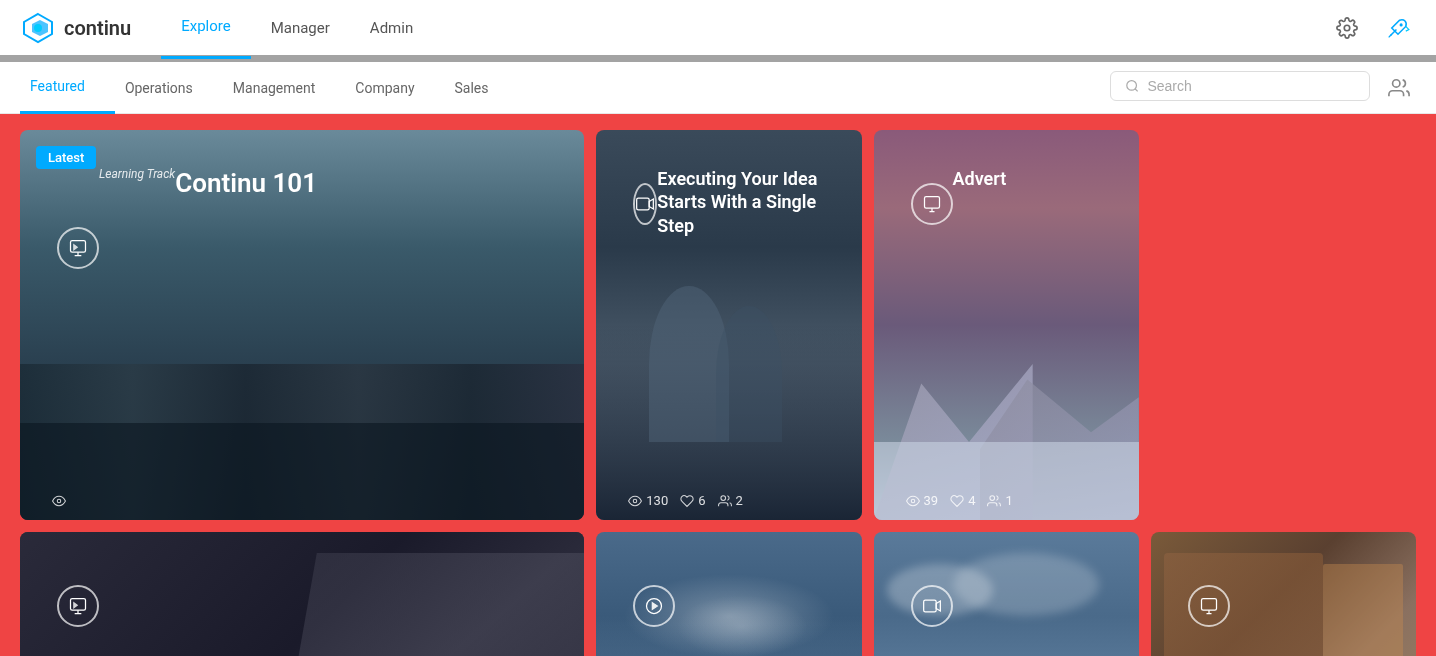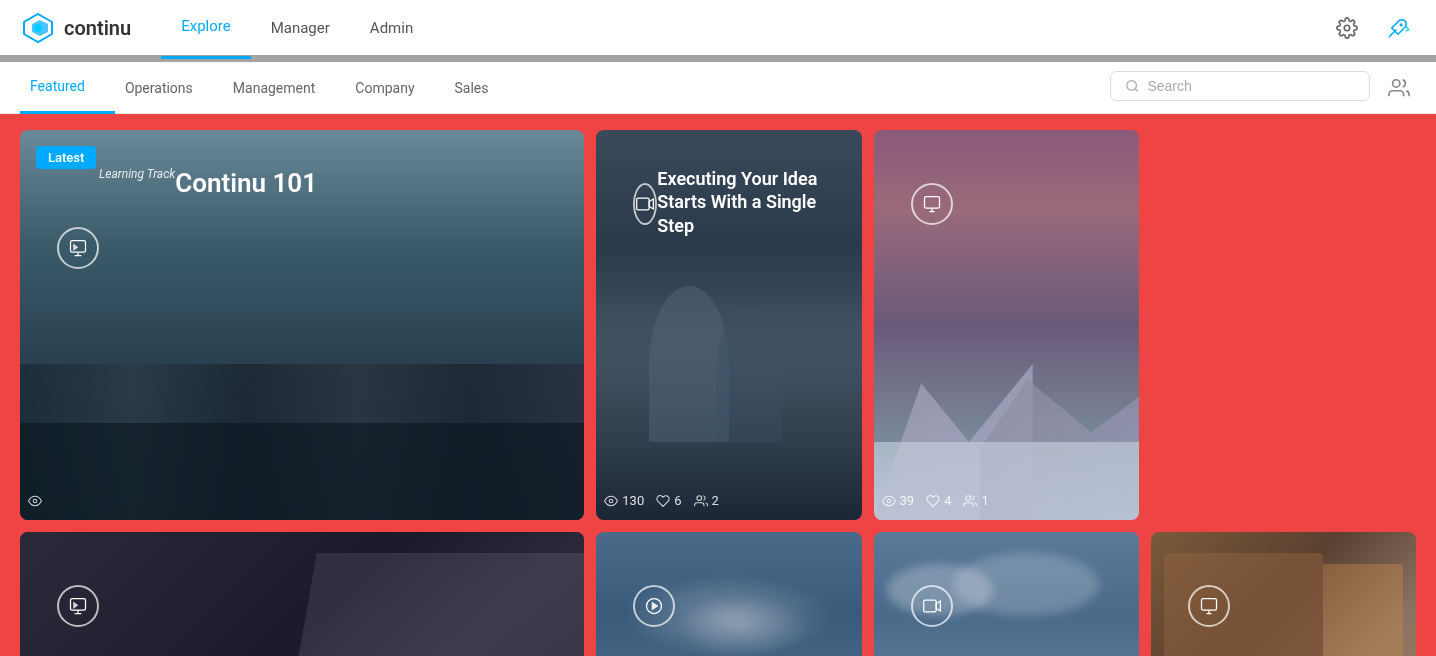--- a/index.html
+++ b/index.html
@@ -172,21 +172,21 @@
       height: 100%;
       display: flex;
       flex-direction: row;
       justify-content: flex-start;
       padding: 37px;
       color: white;
     }
     .card-footer {
       position: absolute;
       bottom: 12px;
-      left: 8px;
+      left: 32px;
       display: flex;
       align-items: flex-end;
       gap: 12px;
       color: rgba(255,255,255,0.85);
       font-size: 13px;
     }
     .card-footer-item {
       display: flex;
       align-items: center;
       gap: 4px;
@@ -409,20 +409,21 @@
         <div style="position:absolute; bottom:0; right:0; width:60%; height:45%; background: linear-gradient(135deg, #8a8a9a 0%, #9a9abb 100%); clip-path: polygon(0% 60%, 30% 20%, 70% 50%, 100% 30%, 100% 100%, 0% 100%); opacity:0.7;"></div>
         <div style="position:absolute; bottom:0; left:0; right:0; height:20%; background: rgba(200,210,225,0.6);"></div>
       </div>
       <div class="card-content">
         <div class="icon-circle-no-top">
           <svg class="icon-svg" viewBox="0 0 24 24">
             <rect x="3" y="3" width="18" height="14" rx="2" stroke="white" stroke-width="1.5" fill="none"></rect>
             <path d="M9 21h6M12 17v4" stroke="white" stroke-width="1.5"></path>
           </svg>
         </div>
+        <div class="card-title-sm">Advert</div>
       </div>
       <div class="card-footer">
         <div class="card-footer-item">
           <svg width="14" height="14" viewBox="0 0 24 24" fill="none" stroke="rgba(255,255,255,0.8)" stroke-width="1.8">
               <path d="M1 12s4-8 11-8 11 8 11 8-4 8-11 8-11-8-11-8z"></path>
               <circle cx="12" cy="12" r="3"></circle>
             </svg>
           <span>39</span>
         </div>
         <div class="card-footer-item">

